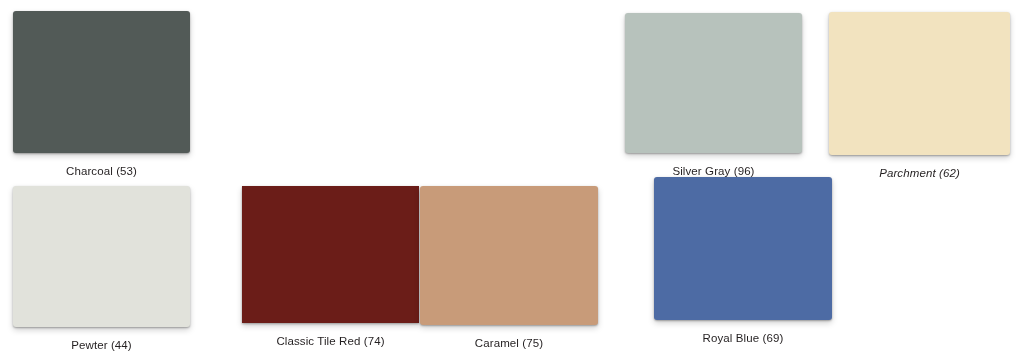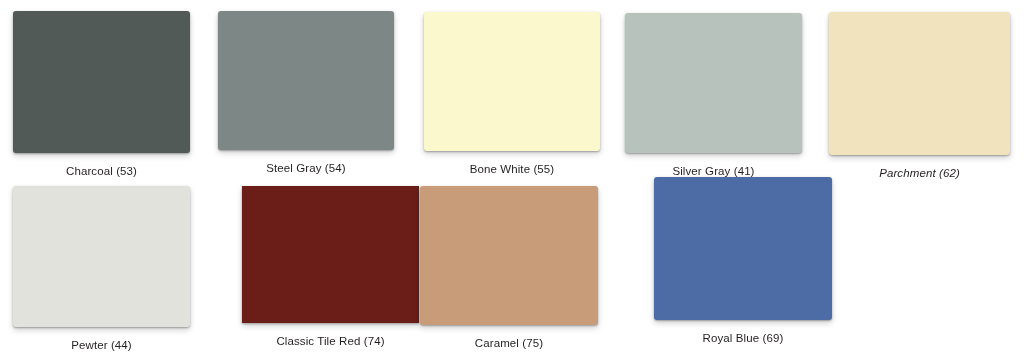--- a/index.html
+++ b/index.html
@@ -51,31 +51,23 @@
   }
 </style>
 </head>
 <body>
 
 <div class="palette-grid" style="background: rgb(255, 255, 255);">
     <div class="swatch-cell" style="left: 13px; top: 11px; width: 177px;">
       <div class="swatch-chip" title="Charcoal (53)" style="width: 177px; height: 142px; background: rgb(82, 90, 87);"></div>
       <div class="swatch-label" style="color: rgb(35, 31, 32);">Charcoal (53)</div>
     </div>
-    <div class="swatch-cell" style="left: 218px; top: 11px; width: 176px;">
-      <div class="swatch-chip" title="Steel Gray (54)" style="width: 176px; height: 139px; background: rgb(125, 135, 133);"></div>
-      <div class="swatch-label" style="color: rgb(35, 31, 32);">Steel Gray (54)</div>
-    </div>
-    <div class="swatch-cell" style="left: 424px; top: 12px; width: 176px;">
-      <div class="swatch-chip" title="Bone White (55)" style="width: 176px; height: 139px; background: rgb(252, 248, 206);"></div>
-      <div class="swatch-label" style="color: rgb(35, 31, 32);">Bone White (55)</div>
-    </div>
     <div class="swatch-cell" style="left: 625px; top: 13px; width: 177px;">
       <div class="swatch-chip" title="Silver Gray (56)" style="width: 177px; height: 140px; background: rgb(183, 194, 188);"></div>
-      <div class="swatch-label" style="color: rgb(35, 31, 32);">Silver Gray (41)</div>
+      <div class="swatch-label" style="color: rgb(35, 31, 32);">Silver Gray (96)</div>
     </div>
     <div class="swatch-cell" style="left: 829px; top: 12px; width: 181px; font-style: italic;">
       <div class="swatch-chip" title="Parchment (62)" style="width: 181px; height: 143px; background: rgb(242, 227, 191);"></div>
       <div class="swatch-label" style="color: rgb(35, 31, 32);">Parchment (62)</div>
     </div>
     <div class="swatch-cell" style="left: 13px; top: 186px; width: 177px;">
       <div class="swatch-chip" title="Pewter (71)" style="width: 177px; height: 141px; background: rgb(225, 226, 219);"></div>
       <div class="swatch-label" style="color: rgb(35, 31, 32);">Pewter (44)</div>
     </div>
     <div class="swatch-cell" style="left: 218px; top: 186px; width: 177px; padding-left: 24px;">

